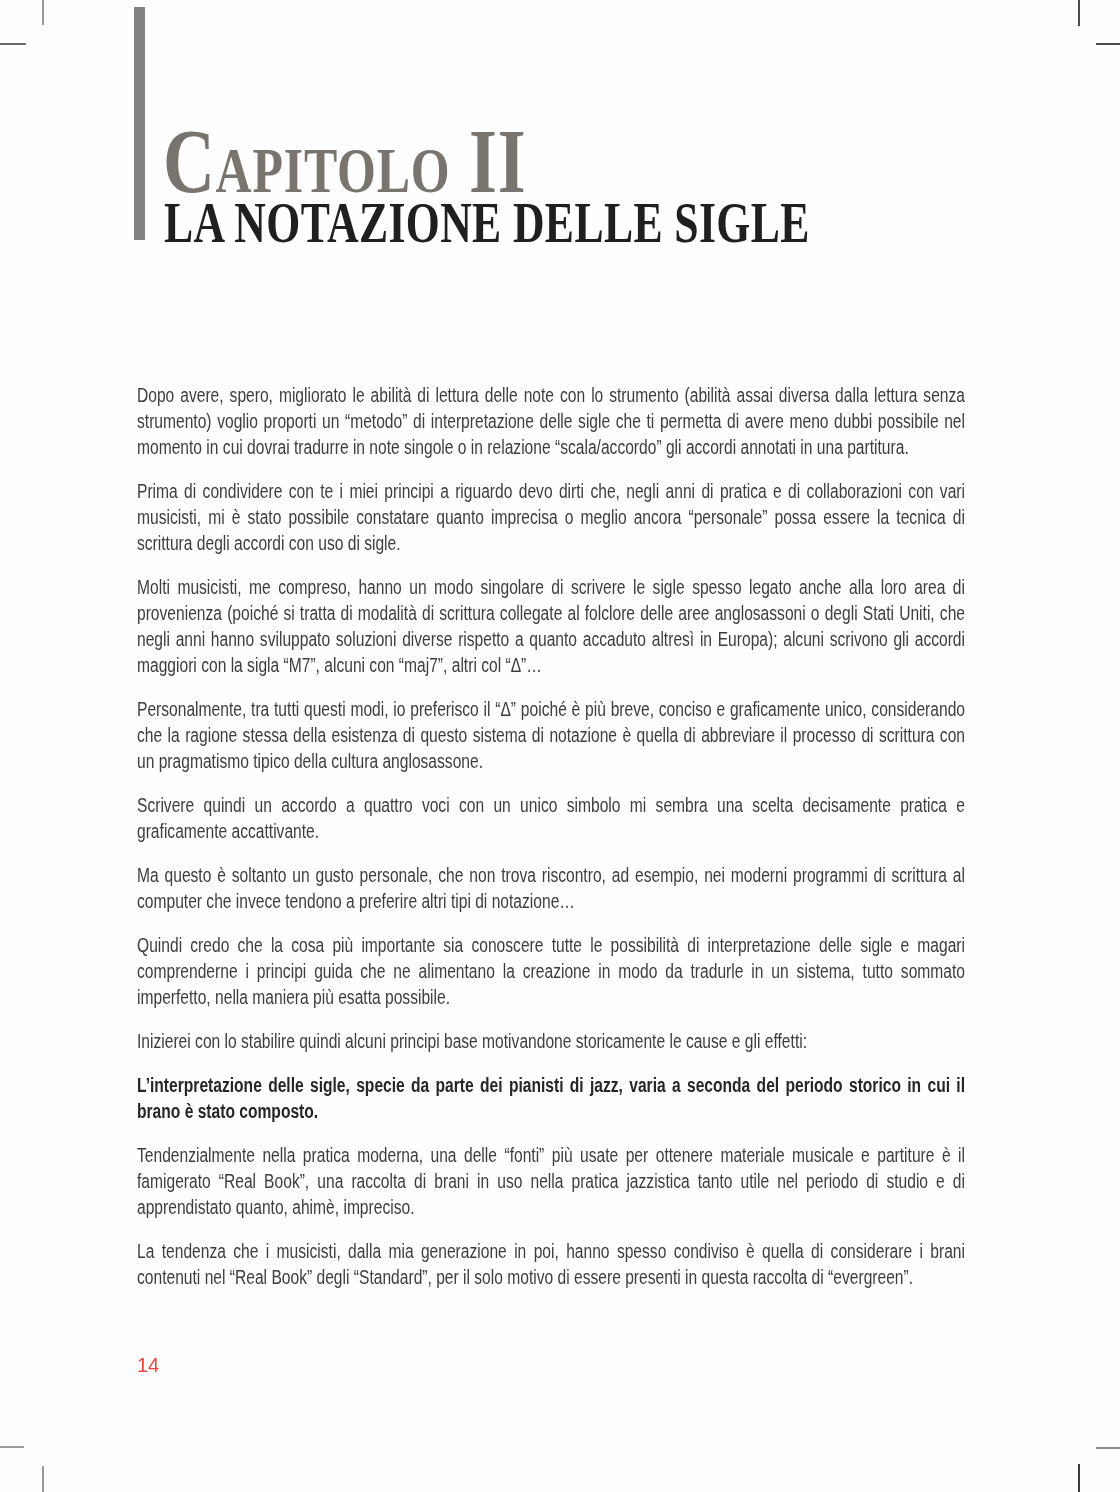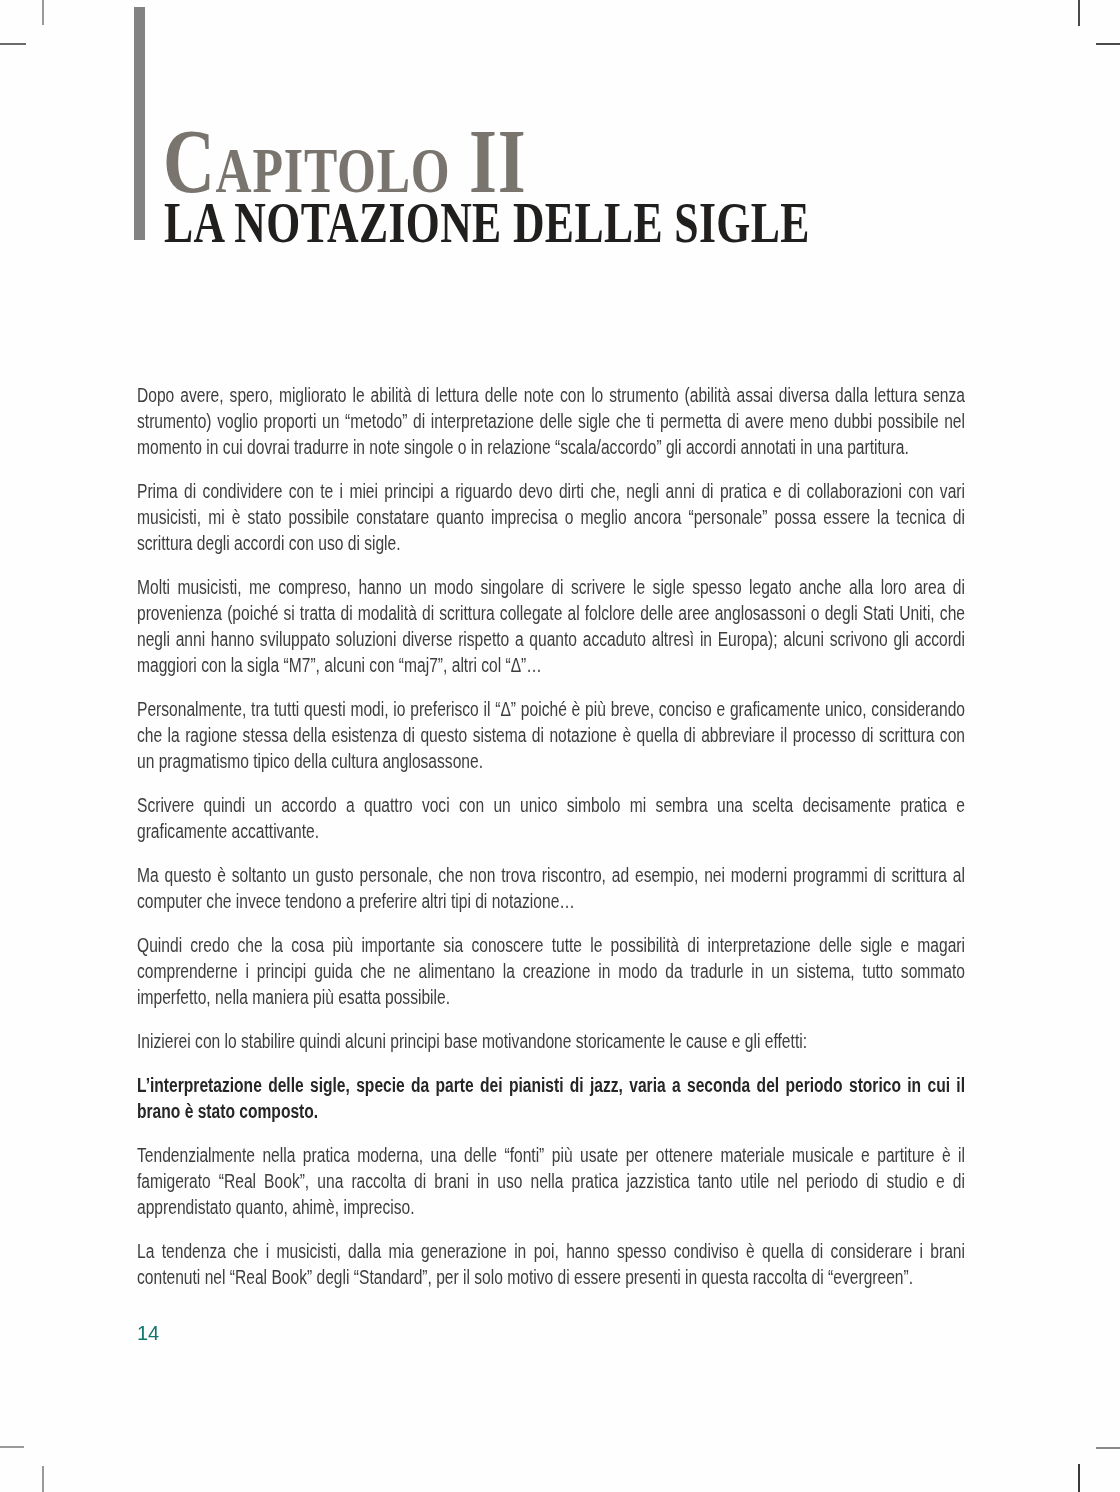--- a/index.html
+++ b/index.html
@@ -89,24 +89,24 @@
   }
   .body-text p:last-child { margin-bottom: 0; }
   .body-text p.bold {
     font-weight: bold;
     color: #262626;
   }
 
   .page-number {
     position: absolute;
     left: 137px;
-    top: 1320px;
+    top: 1352px;
     font-size: 20px;
     line-height: 26px;
-    color: #0f766e;
+    color: #ef4444;
   }
 </style>
 </head>
 <body>
 
 <div class="page">
 
   <div class="crop tl-v"></div>
   <div class="crop tl-h"></div>
   <div class="crop tr-v"></div>

